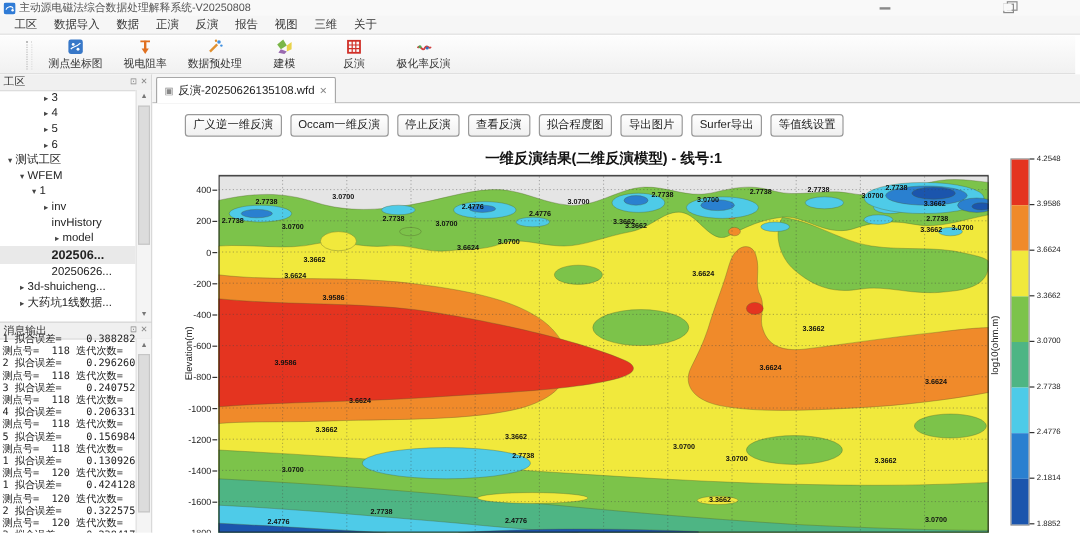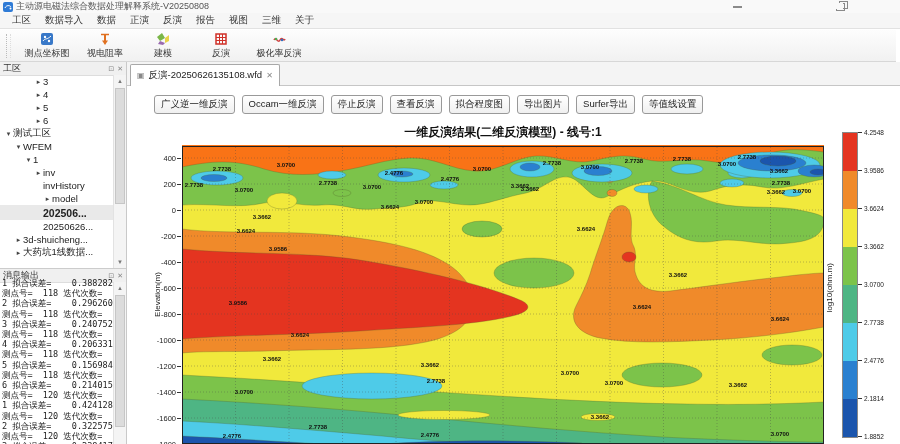--- a/index.html
+++ b/index.html
@@ -14,21 +14,21 @@
   .win-max{position:absolute;left:836px;top:3px;width:7px;height:6px;border:1px solid #8a8a8a;background:#f9f9f9;}
   .win-max::before{content:"";position:absolute;left:2px;top:-3px;width:7px;height:6px;border:1px solid #8a8a8a;}
   .win-max::after{content:"";position:absolute;left:-1px;top:-1px;width:7px;height:6px;background:#f9f9f9;}
   
   .menubar{position:absolute;left:0;top:13px;width:900px;height:16px;background:#f6f6f6;
            border-bottom:1px solid #e2e2e2;display:flex;align-items:center;padding-left:5px;box-sizing:border-box;}
   .menu-item{font-size:9.5px;color:#333;padding:0 7px;}
   
   .toolbar{position:absolute;left:0;top:30px;width:896px;height:32px;
            background:linear-gradient(#fdfdfd,#f1f1f1);border-bottom:1px solid #d7d7d7;
-           display:flex;align-items:center;padding-left:6px;box-sizing:border-box;}
+           display:flex;align-items:center;padding-left:22px;box-sizing:border-box;}
   .tb-handle{width:3px;height:24px;border-left:1px dotted #bbb;border-right:1px dotted #ddd;margin-right:8px;}
   .tool{display:flex;flex-direction:column;align-items:center;justify-content:center;
         min-width:56px;height:30px;font-size:9px;color:#333;margin-right:2px;}
   .tool .ticon{height:15px;display:flex;align-items:center;}
   
   .dock{position:absolute;left:0;top:62px;width:127px;height:382px;border-right:1px solid #c9c9c9;
         box-sizing:border-box;background:#fff;}
   .panel-hdr{height:13px;background:#f0f0f0;border-bottom:1px solid #ddd;display:flex;
              align-items:center;font-size:9px;color:#333;padding:0 3px;}
   .panel-hdr .sp{flex:1;}
@@ -52,21 +52,21 @@
             border-bottom:1px solid #c6c6c6;display:flex;align-items:flex-end;padding-left:3px;box-sizing:border-box;}
   .tab{height:21px;background:#fff;border:1px solid #a8a8a8;border-bottom:none;border-radius:2px 2px 0 0;
        display:flex;align-items:center;padding:0 6px;font-size:9.5px;gap:4px;position:relative;top:1px;}
   .tab .ticn,.tab .tclose{color:#888;font-size:8px;}
   .content{position:absolute;left:4px;top:24px;width:773px;height:358px;}
   .btnrow{position:absolute;left:23px;top:9px;display:flex;gap:7px;}
   .cbtn{font-size:9.5px;color:#222;background:linear-gradient(#ffffff,#f0f0f0);border:1px solid #999;
         border-radius:3px;padding:2px 6px;white-space:nowrap;}
   .chart-title{position:absolute;left:51px;top:38px;width:642px;text-align:center;
                font-size:12px;font-weight:bold;color:#111;}
-  .plot{position:absolute;left:51px;top:59px;width:642px;height:299px;background:#f97316;}
+  .plot{position:absolute;left:51px;top:59px;width:642px;height:299px;background:#e5e5e5;}
   .plot svg{position:absolute;left:0;top:0;}
   .clabel{position:absolute;font-size:6px;font-weight:bold;color:#111;transform:translate(-50%,-50%);white-space:nowrap;}
   .ytick{position:absolute;left:-42px;width:36px;text-align:right;font-size:7.5px;color:#222;margin-top:-4px;}
   .ytick::after{content:"";position:absolute;right:-5px;top:4px;width:4px;height:1px;background:#333;}
   .ylab-wrap{position:absolute;left:22px;top:59px;height:299px;display:flex;align-items:center;}
   .vtext{writing-mode:vertical-rl;transform:rotate(180deg);font-size:8px;color:#222;}
   .cbar{position:absolute;left:711px;top:46px;width:14px;border:1px solid #888;box-sizing:content-box;}
   .cseg{width:14px;}
   .cbtick{position:absolute;left:733px;margin-top:43px;font-size:6.5px;color:#222;}
   .cbtick::before{content:"";position:absolute;left:-6px;top:3px;width:4px;height:1px;background:#333;}
@@ -120,20 +120,31 @@
             <line x1="3" y1="2.5" x2="11" y2="2.5" stroke="#e07020" stroke-width="1.5"></line>
             <line x1="7" y1="2" x2="7" y2="9" stroke="#e07020" stroke-width="2"></line>
             <polygon points="4,8.5 10,8.5 7,13" fill="#e07020"></polygon>
           </svg>
       </span>
       <span>视电阻率</span>
     </div>
     <div class="tool">
       <span class="ticon">
         <svg width="14" height="14">
+            <line x1="3" y1="11" x2="9" y2="5" stroke="#e09030" stroke-width="2"></line>
+            <circle cx="10.5" cy="3" r="1.5" fill="#4090e0"></circle>
+            <circle cx="12.5" cy="6" r="1" fill="#4090e0"></circle>
+            <circle cx="8" cy="2" r="1" fill="#e09030"></circle>
+          </svg>
+      </span>
+      <span>数据预处理</span>
+    </div>
+    <div class="tool">
+      <span class="ticon">
+        <svg width="14" height="14">
             <polygon points="1,5 6,1 9,6 4,9" fill="#7ab648"></polygon>
             <polygon points="9,6 13,3 13,9 9,11" fill="#e8d24a"></polygon>
             <polygon points="4,9 9,11 7,13 2,12" fill="#9a6ab0"></polygon>
           </svg>
       </span>
       <span>建模</span>
     </div>
     <div class="tool">
       <span class="ticon">
         <svg width="14" height="14">
@@ -261,21 +272,21 @@
       <div class="mline">1 拟合误差=    0.388282</div>
           <div class="mline">测点号=  118 迭代次数=</div>
           <div class="mline">2 拟合误差=    0.296260</div>
           <div class="mline">测点号=  118 迭代次数=</div>
           <div class="mline">3 拟合误差=    0.240752</div>
           <div class="mline">测点号=  118 迭代次数=</div>
           <div class="mline">4 拟合误差=    0.206331</div>
           <div class="mline">测点号=  118 迭代次数=</div>
           <div class="mline">5 拟合误差=    0.156984</div>
           <div class="mline">测点号=  118 迭代次数=</div>
-          <div class="mline">6 拟合误差=    0.214015</div>
+          <div class="mline">1 拟合误差=    0.130926</div>
           <div class="mline">测点号=  120 迭代次数=</div>
           <div class="mline">1 拟合误差=    0.424128</div>
           <div class="mline">测点号=  120 迭代次数=</div>
           <div class="mline">2 拟合误差=    0.322575</div>
           <div class="mline">测点号=  120 迭代次数=</div>
           <div class="mline">3 拟合误差=    0.238417</div>
         </div>
       <div class="vscroll">
         <span class="vs-up">▲</span>
         <div class="vs-thumb" style="top:13px;height:132px;"></div>

